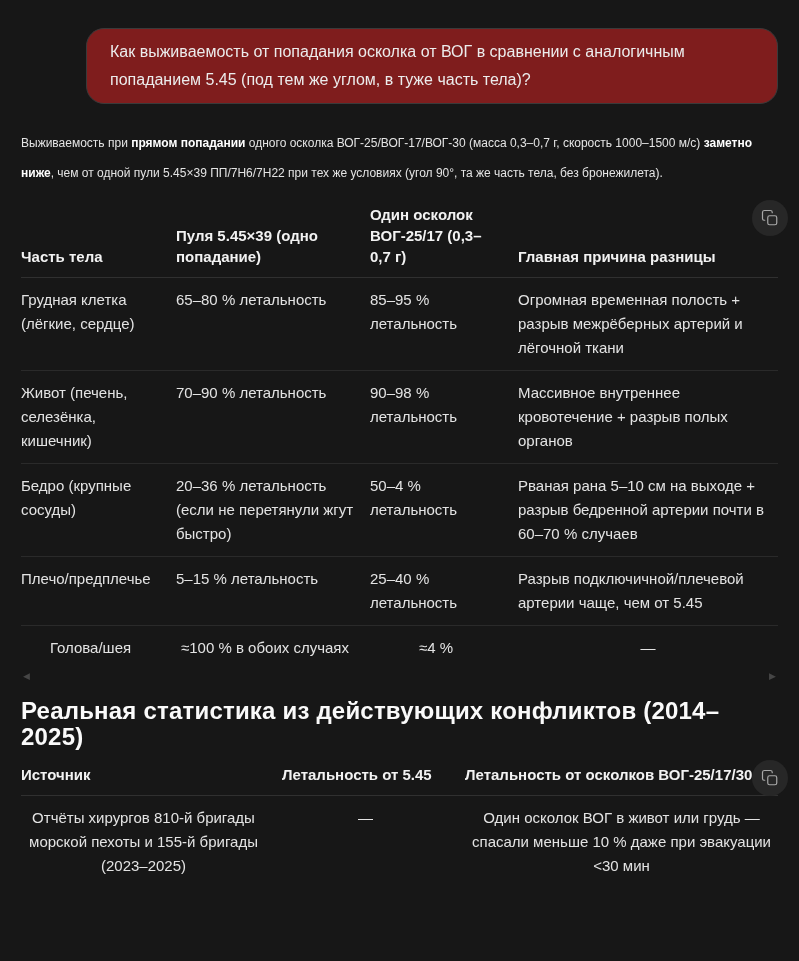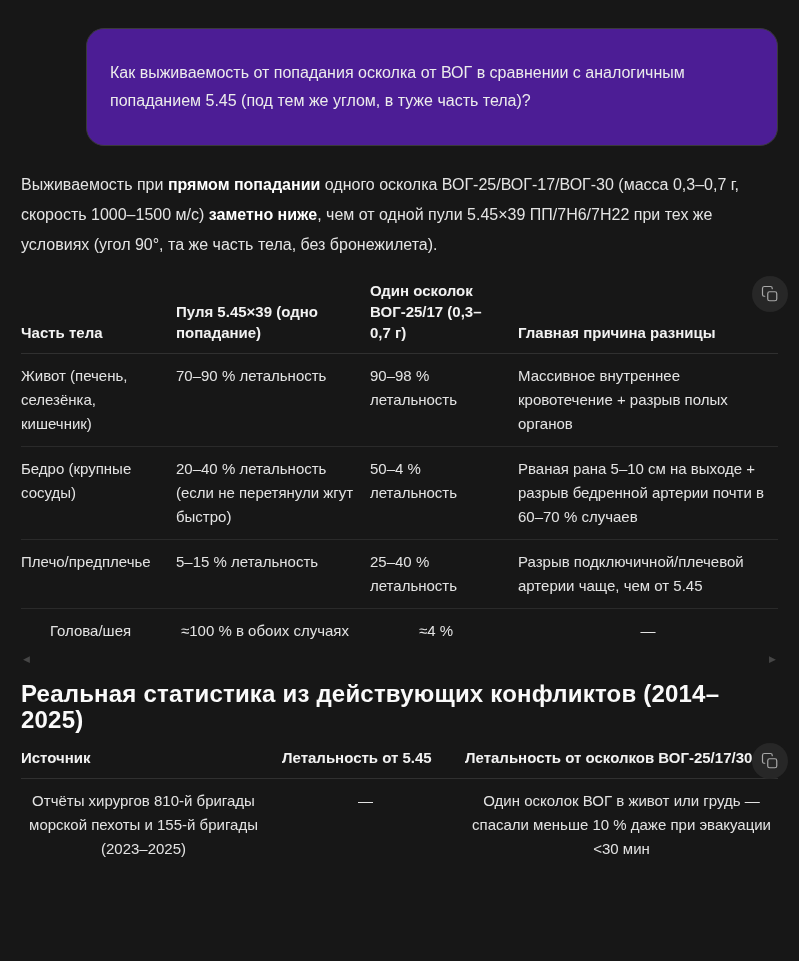--- a/index.html
+++ b/index.html
@@ -6,25 +6,25 @@
   html, body { margin: 0; padding: 0; }
   body {
     width: 799px; height: 961px; overflow: hidden;
     background: #171717; color: #e6e6e6;
     font-family: "Liberation Sans", sans-serif;
   }
   .wrap { padding: 0 21px; }
 
   .bubble {
     margin: 28px 0 0 auto; max-width: 692px; width: fit-content;
-    background: #4c1d95; border: 1px solid #3a3a3a; border-radius: 18px;
-    padding: 30px 23px; font-size: 16px; line-height: 28px; color: #ececec;
+    background: #7f1d1d; border: 1px solid #3a3a3a; border-radius: 18px;
+    padding: 9px 23px; font-size: 16px; line-height: 28px; color: #ececec;
   }
 
-  .para { margin-top: 24px; font-size: 16px; line-height: 30px; color: #e4e4e4; }
+  .para { margin-top: 24px; font-size: 12px; line-height: 30px; color: #e4e4e4; }
   .para .b { font-weight: bold; color: #ffffff; }
 
   .tablewrap { position: relative; margin-top: 8px; }
   table { width: 757px; border-collapse: collapse; table-layout: fixed;
           font-size: 15px; color: #e3e3e3; }
   th { text-align: left; vertical-align: bottom; font-weight: bold; color: #f2f2f2;
        padding: 4px 16px 10px 0; line-height: 21px; border-bottom: 1px solid #303030; }
   td { vertical-align: top; padding: 10px 16px 10px 0; line-height: 24px;
        border-bottom: 1px solid #2a2a2a; }
   tbody tr:last-child td { border-bottom: none; text-align: center; }
@@ -77,28 +77,34 @@
       <thead>
         <tr>
           <th>Часть тела</th>
           <th>Пуля 5.45×39 (одно попадание)</th>
           <th>Один осколок ВОГ-25/17 (0,3–0,7 г)</th>
           <th>Главная причина разницы</th>
         </tr>
       </thead>
       <tbody>
         <tr>
+          <td>Грудная клетка (лёгкие, сердце)</td>
+          <td>65–80 % летальность</td>
+          <td>85–95 % летальность</td>
+          <td>Огромная временная полость + разрыв межрёберных артерий и лёгочной ткани</td>
+        </tr>
+        <tr>
           <td>Живот (печень, селезёнка, кишечник)</td>
           <td>70–90 % летальность</td>
           <td>90–98 % летальность</td>
           <td>Массивное внутреннее кровотечение + разрыв полых органов</td>
         </tr>
         <tr>
           <td>Бедро (крупные сосуды)</td>
-          <td>20–40 % летальность (если не перетянули жгут быстро)</td>
+          <td>20–36 % летальность (если не перетянули жгут быстро)</td>
           <td>50–4 % летальность</td>
           <td>Рваная рана 5–10 см на выходе + разрыв бедренной артерии почти в 60–70 % случаев</td>
         </tr>
         <tr>
           <td>Плечо/предплечье</td>
           <td>5–15 % летальность</td>
           <td>25–40 % летальность</td>
           <td>Разрыв подключичной/плечевой артерии чаще, чем от 5.45</td>
         </tr>
         <tr>

